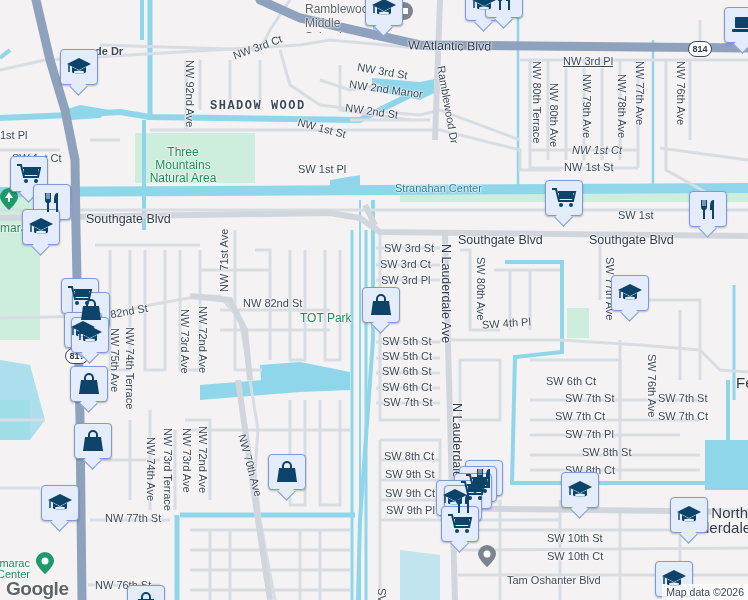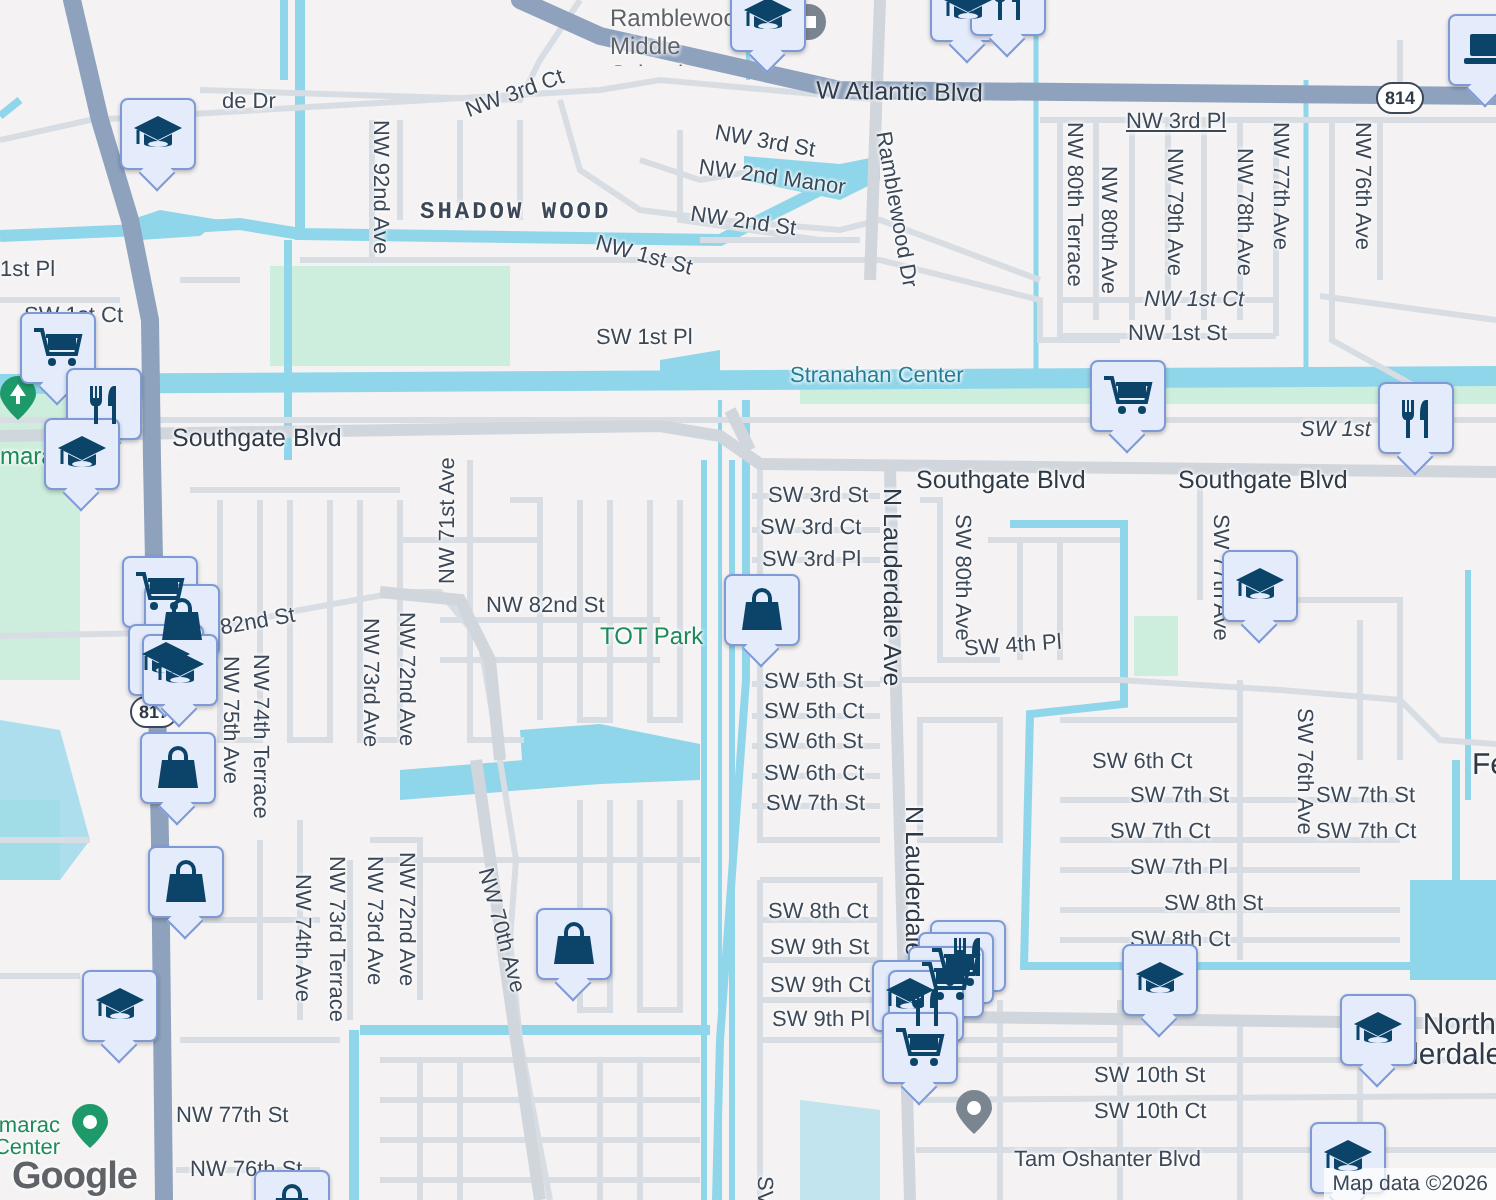--- a/index.html
+++ b/index.html
@@ -175,57 +175,57 @@
     <g stroke="#8ea1bd" stroke-width="9" fill="none" stroke-linecap="round">
       <path d="M36 0 L50 60 L65 110 L75 160 L76 230 L78 330 L80 420 L82 600"></path>
       <path d="M260 0 L300 18 L380 36 L420 45 L748 48"></path>
     </g>
   </svg>
 
   <div class="shield" style="left:688px;top:41px;">814</div>
   <div class="shield" style="left:65px;top:348px;">817</div>
 
   <div class="lbl big" style="left:408px;top:40px;transform:rotate(1deg);">W Atlantic Blvd</div>
-  <div class="lbl" style="left:111px;top:46px;">de Dr</div>
+  <div class="lbl" style="left:95px;top:46px;font-weight:bold;">de Dr</div>
   <div class="lbl" style="left:232px;top:42px;transform:rotate(-20deg);">NW 3rd Ct</div>
   <div class="lbl v" style="left:195px;top:60px;">NW 92nd Ave</div>
   <div class="lbl" style="left:357px;top:66px;transform:rotate(10deg);">NW 3rd St</div>
   <div class="lbl" style="left:349px;top:84px;transform:rotate(8deg);">NW 2nd Manor</div>
   <div class="lbl" style="left:345px;top:106px;transform:rotate(8deg);">NW 2nd St</div>
   <div class="lbl v" style="left:446px;top:65px;transform:rotate(80deg);">Ramblewood Dr</div>
   <div class="lbl" style="left:297px;top:123px;transform:rotate(15deg);">NW 1st St</div>
   <div class="lbl" style="left:298px;top:164px;">SW 1st Pl</div>
   <div class="lbl" style="left:0px;top:130px;">1st Pl</div>
   <div class="lbl" style="left:12px;top:153px;">SW 1st Ct</div>
   <div class="lbl" style="left:563px;top:56px;text-decoration:underline;">NW 3rd Pl</div>
   <div class="lbl v" style="left:542px;top:61px;">NW 80th Terrace</div>
   <div class="lbl v" style="left:559px;top:83px;">NW 80th Ave</div>
   <div class="lbl v" style="left:592px;top:74px;">NW 79th Ave</div>
   <div class="lbl v" style="left:627px;top:74px;">NW 78th Ave</div>
   <div class="lbl v" style="left:645px;top:61px;">NW 77th Ave</div>
   <div class="lbl v" style="left:686px;top:61px;">NW 76th Ave</div>
   <div class="lbl" style="left:572px;top:145px;font-style:italic;">NW 1st Ct</div>
   <div class="lbl" style="left:564px;top:162px;">NW 1st St</div>
-  <div class="lbl" style="left:650px;top:210px;font-style:italic;">SW 1st</div>
+  <div class="lbl" style="left:618px;top:210px;">SW 1st</div>
   <div class="lbl big" style="left:86px;top:213px;">Southgate Blvd</div>
   <div class="lbl big" style="left:458px;top:234px;">Southgate Blvd</div>
   <div class="lbl big" style="left:589px;top:234px;">Southgate Blvd</div>
   <div class="lbl v" style="left:233px;top:230px;transform:rotate(-90deg);transform-origin:left top;top:292px;left:219px;">NW 71st Ave</div>
   <div class="lbl" style="left:243px;top:298px;">NW 82nd St</div>
   <div class="lbl" style="left:110px;top:306px;transform:rotate(-10deg);">82nd St</div>
   <div class="lbl v" style="left:190px;top:309px;">NW 73rd Ave</div>
   <div class="lbl v" style="left:208px;top:306px;">NW 72nd Ave</div>
   <div class="lbl v" style="left:120px;top:328px;">NW 75th Ave</div>
   <div class="lbl v" style="left:135px;top:327px;">NW 74th Terrace</div>
   <div class="lbl v" style="left:156px;top:437px;">NW 74th Ave</div>
   <div class="lbl v" style="left:173px;top:428px;">NW 73rd Terrace</div>
   <div class="lbl v" style="left:192px;top:428px;">NW 73rd Ave</div>
   <div class="lbl v" style="left:208px;top:426px;">NW 72nd Ave</div>
   <div class="lbl v" style="left:247px;top:433px;transform:rotate(75deg);">NW 70th Ave</div>
-  <div class="lbl" style="left:88px;top:513px;margin-top:40px;">NW 77th St</div>
+  <div class="lbl" style="left:105px;top:513px;">NW 77th St</div>
   <div class="lbl" style="left:95px;top:580px;">NW 76th St</div>
   <div class="lbl" style="left:384px;top:243px;">SW 3rd St</div>
   <div class="lbl" style="left:380px;top:259px;">SW 3rd Ct</div>
   <div class="lbl" style="left:381px;top:275px;">SW 3rd Pl</div>
   <div class="lbl v big" style="left:452px;top:244px;">N Lauderdale Ave</div>
   <div class="lbl v big" style="left:463px;top:403px;">N Lauderdale</div>
   <div class="lbl v" style="left:486px;top:257px;">SW 80th Ave</div>
   <div class="lbl" style="left:482px;top:318px;transform:rotate(-4deg);">SW 4th Pl</div>
   <div class="lbl v" style="left:615px;top:257px;">SW 77th Ave</div>
   <div class="lbl" style="left:382px;top:336px;">SW 5th St</div>
@@ -245,20 +245,21 @@
   <div class="lbl" style="left:384px;top:451px;">SW 8th Ct</div>
   <div class="lbl" style="left:385px;top:469px;">SW 9th St</div>
   <div class="lbl" style="left:385px;top:488px;">SW 9th Ct</div>
   <div class="lbl" style="left:386px;top:505px;">SW 9th Pl</div>
   <div class="lbl" style="left:547px;top:533px;">SW 10th St</div>
   <div class="lbl" style="left:547px;top:551px;">SW 10th Ct</div>
   <div class="lbl" style="left:507px;top:575px;">Tam Oshanter Blvd</div>
   <div class="lbl v" style="left:387px;top:588px;">SV</div>
 
   <div class="lbl area" style="left:210px;top:100px;font-family:Liberation Mono, monospace;">SHADOW WOOD</div>
+  <div class="lbl park" style="left:143px;top:146px;width:80px;white-space:normal;">Three Mountains Natural Area</div>
   <div class="lbl park" style="left:300px;top:312px;">TOT Park</div>
   <div class="lbl water" style="left:395px;top:183px;">Stranahan Center</div>
   <div class="lbl city" style="left:676px;top:505px;width:72px;white-space:normal;text-align:right;overflow:hidden;">North Lauderdale</div>
   <div class="lbl poi" style="left:305px;top:3px;width:75px;white-space:normal;overflow:hidden;height:30px;">Ramblewood Middle School</div>
   <div class="lbl" style="left:0px;top:558px;width:30px;font-size:11px;color:#1e8a5a;white-space:normal;direction:rtl;overflow:hidden;">Tamarac Center</div>
   <div class="lbl park" style="left:0;top:222px;">marac</div>
   <div class="lbl city" style="left:736px;top:375px;">Fe</div>
 
   <svg class="poi-dot" style="left:478px;top:545px;" viewBox="0 0 18 22">
       <path d="M9 0a9 9 0 0 1 9 9c0 5-9 13-9 13S0 14 0 9a9 9 0 0 1 9-9z" fill="#7b8590"></path>

